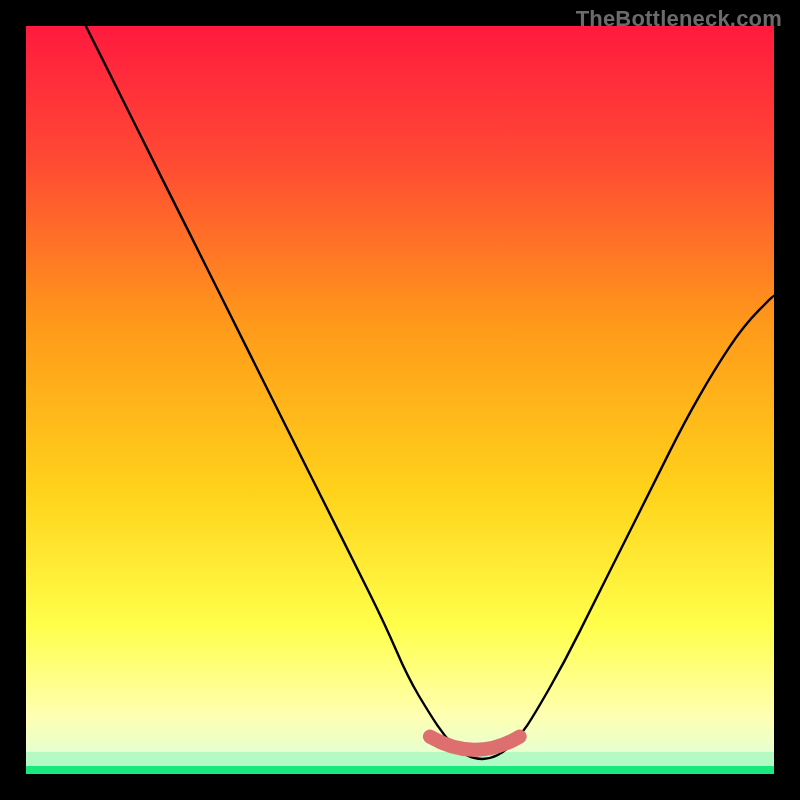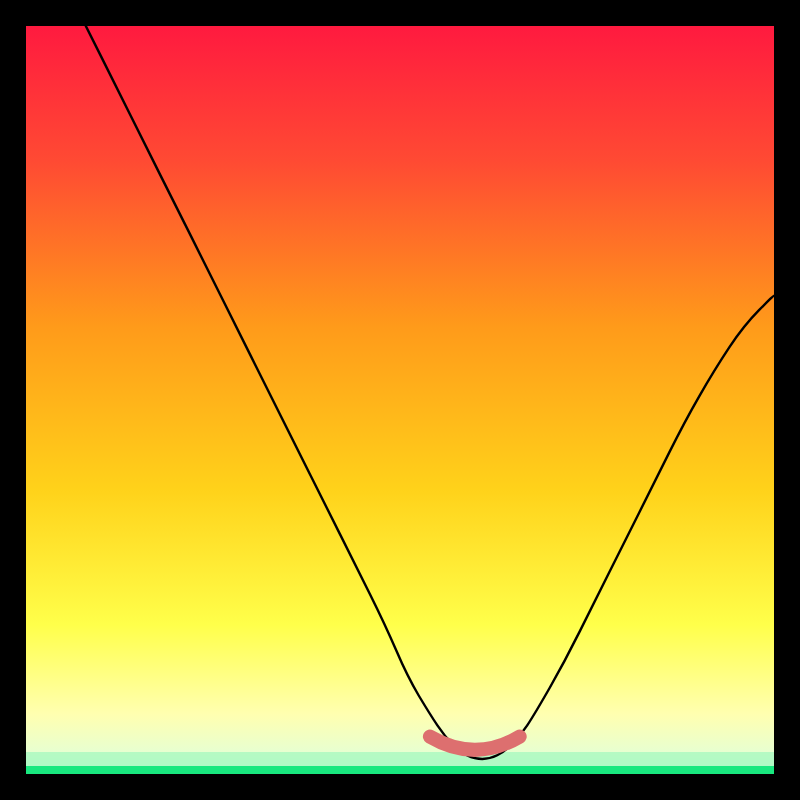--- a/index.html
+++ b/index.html
@@ -37,20 +37,21 @@
   .plot svg {
     display: block;
     width: 100%;
     height: 100%;
   }
 </style>
 </head>
 <body>
 
 <div class="frame">
+  <div class="watermark">TheBottleneck.com</div>
 
   <div class="plot">
     <svg viewBox="0 0 748 748" preserveAspectRatio="none">
       <defs>
         <linearGradient id="bg" x1="0" y1="0" x2="0" y2="1">
           <stop offset="0%" stop-color="#ff1a3f"></stop>
           <stop offset="18%" stop-color="#ff4a33"></stop>
           <stop offset="40%" stop-color="#ff9a1a"></stop>
           <stop offset="62%" stop-color="#ffd21a"></stop>
           <stop offset="80%" stop-color="#ffff4a"></stop>

